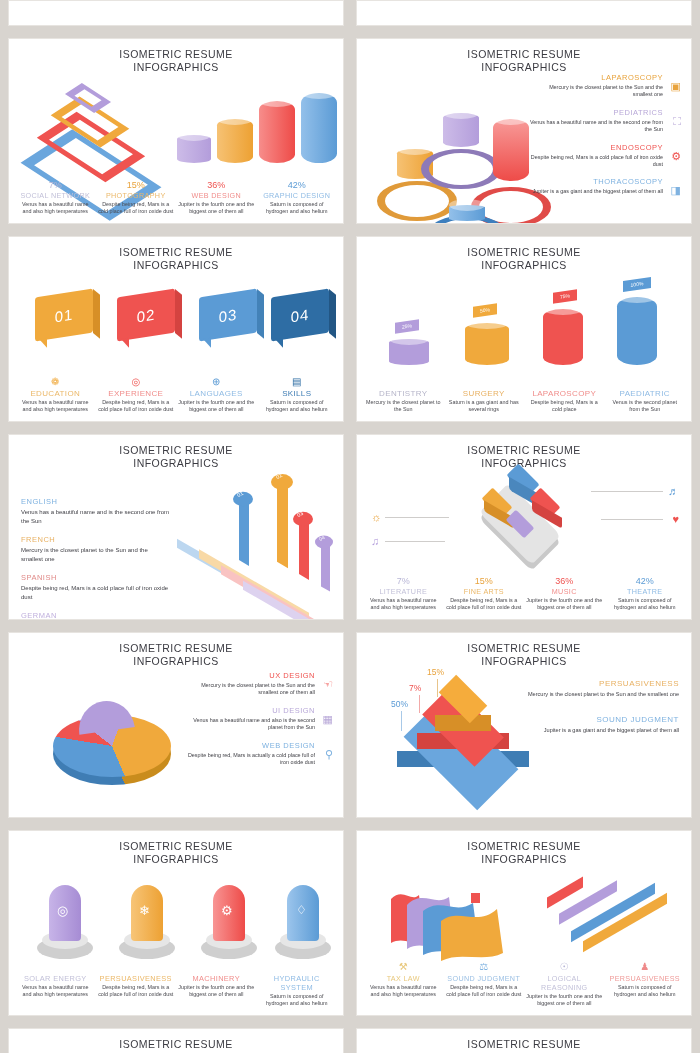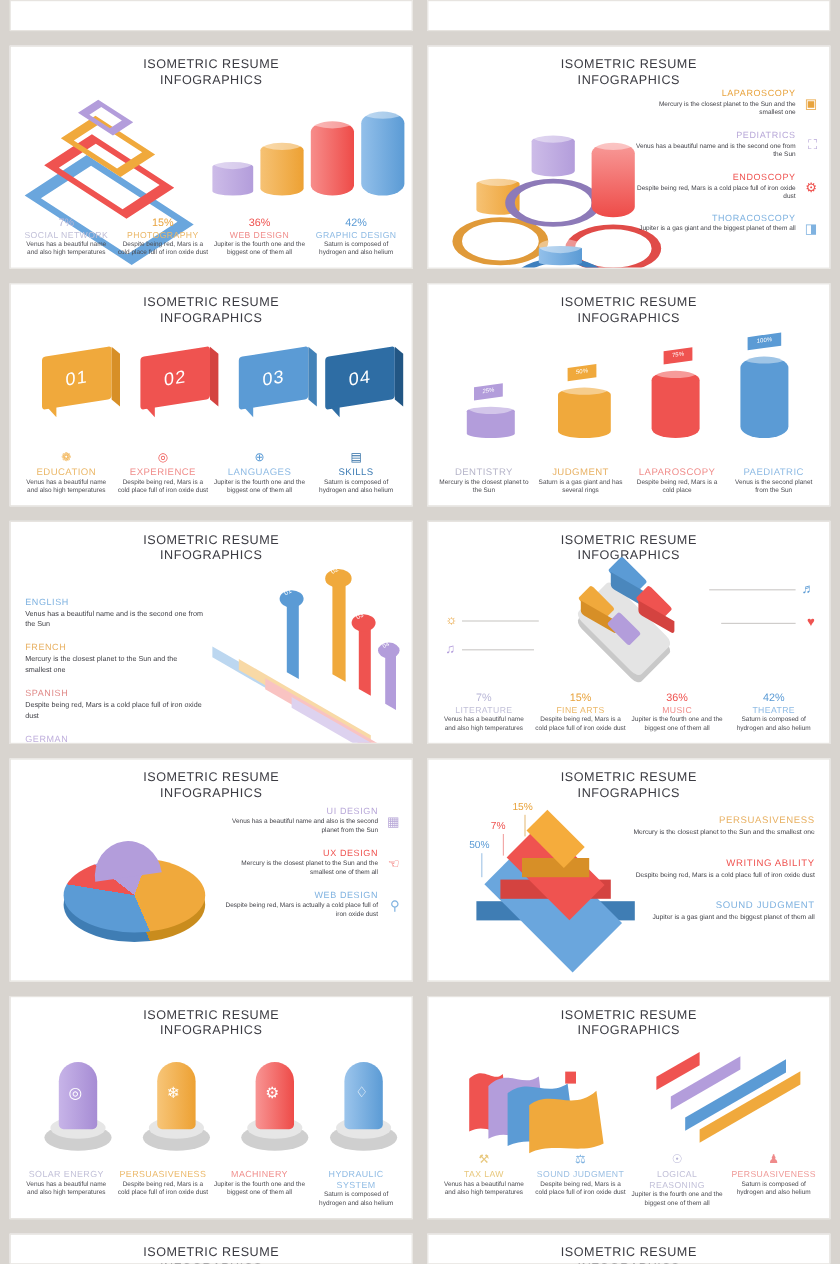--- a/index.html
+++ b/index.html
@@ -298,21 +298,21 @@
         <div style="position:absolute;left:266px;top:2px;width:28px;height:11px;background:#5b9bd5;color:#fff;font-size:5px;text-align:center;line-height:11px;transform:skewY(-8deg);">100%</div>
         <div class="cyl" style="left:260px;top:20px;width:40px;height:68px;background:#5b9bd5;"></div>
       </div>
 
       <div class="captions">
         <div class="cap">
           <div class="hd" style="color:#b6b5c9;font-size:8px">DENTISTRY</div>
           <div class="bd">Mercury is the closest planet to the Sun</div>
         </div>
         <div class="cap">
-          <div class="hd" style="color:#e8b163;font-size:8px">JUDGMENT</div>
+          <div class="hd" style="color:#e8b163;font-size:8px">SURGERY</div>
           <div class="bd">Saturn is a gas giant and has several rings</div>
         </div>
         <div class="cap">
           <div class="hd" style="color:#f08d8b;font-size:8px">LAPAROSCOPY</div>
           <div class="bd">Despite being red, Mars is a cold place</div>
         </div>
         <div class="cap">
           <div class="hd" style="color:#8fbbe4;font-size:8px">PAEDIATRIC</div>
           <div class="bd">Venus is the second planet from the Sun</div>
         </div>
@@ -438,28 +438,28 @@
       <div style="position:absolute;left:38px;top:68px;width:130px;height:90px;">
         <div style="position:absolute;left:6px;top:22px;width:118px;height:62px;border-radius:50%;
                     background:conic-gradient(from 20deg,#c98c1d 0 38%,#3f7db4 38% 72%,#b03c39 72% 80%,#8d7ab8 80% 100%);"></div>
         <div style="position:absolute;left:6px;top:14px;width:118px;height:62px;border-radius:50%;
                     background:conic-gradient(from 20deg,#f0a93c 0 38%,#5b9bd5 38% 72%,#ef5350 72% 80%,#b39ddb 80% 100%);"></div>
         <div style="position:absolute;left:30px;top:0px;width:56px;height:30px;border-radius:50% 50% 0 0 / 100% 100% 0 0;background:#b39ddb;transform:rotate(-8deg);"></div>
       </div>
 
       <div class="rightpanel" style="top:38px;">
         <div class="item">
+          <div class="hd" style="color:#ef5350">UX DESIGN</div>
+          <div class="bd">Mercury is the closest planet to the Sun and the smallest one of them all</div>
+          <div class="ico" style="color:#ef5350">☜</div>
+        </div>
+        <div class="item">
           <div class="hd" style="color:#b8a8d8">UI DESIGN</div>
           <div class="bd">Venus has a beautiful name and also is the second planet from the Sun</div>
           <div class="ico" style="color:#b8a8d8">▦</div>
-        </div>
-        <div class="item">
-          <div class="hd" style="color:#ef5350">UX DESIGN</div>
-          <div class="bd">Mercury is the closest planet to the Sun and the smallest one of them all</div>
-          <div class="ico" style="color:#ef5350">☜</div>
         </div>
         <div class="item">
           <div class="hd" style="color:#7fb2e0">WEB DESIGN</div>
           <div class="bd">Despite being red, Mars is actually a cold place full of iron oxide dust</div>
           <div class="ico" style="color:#7fb2e0">⚲</div>
         </div>
       </div>
     </div>
 
     <div class="slide">
@@ -486,24 +486,20 @@
         <div style="position:absolute;left:52px;top:50px;color:#ef5350;font-size:8.5px;">7%</div>
         <div class="leadv" style="left:62px;top:62px;height:18px;background:#f2a9a8;"></div>
         <div style="position:absolute;left:34px;top:66px;color:#5b9bd5;font-size:8.5px;">50%</div>
         <div class="leadv" style="left:44px;top:78px;height:20px;background:#a8c9e8;"></div>
       </div>
 
       <div class="rightpanel2">
         <div class="item">
           <div class="hd" style="color:#e8b163">PERSUASIVENESS</div>
           <div class="bd">Mercury is the closest planet to the Sun and the smallest one</div>
-        </div>
-        <div class="item">
-          <div class="hd" style="color:#ef5350">WRITING ABILITY</div>
-          <div class="bd">Despite being red, Mars is a cold place full of iron oxide dust</div>
         </div>
         <div class="item">
           <div class="hd" style="color:#7fb2e0">SOUND JUDGMENT</div>
           <div class="bd">Jupiter is a gas giant and the biggest planet of them all</div>
         </div>
       </div>
     </div>
   </div>
 
   <div class="row">

